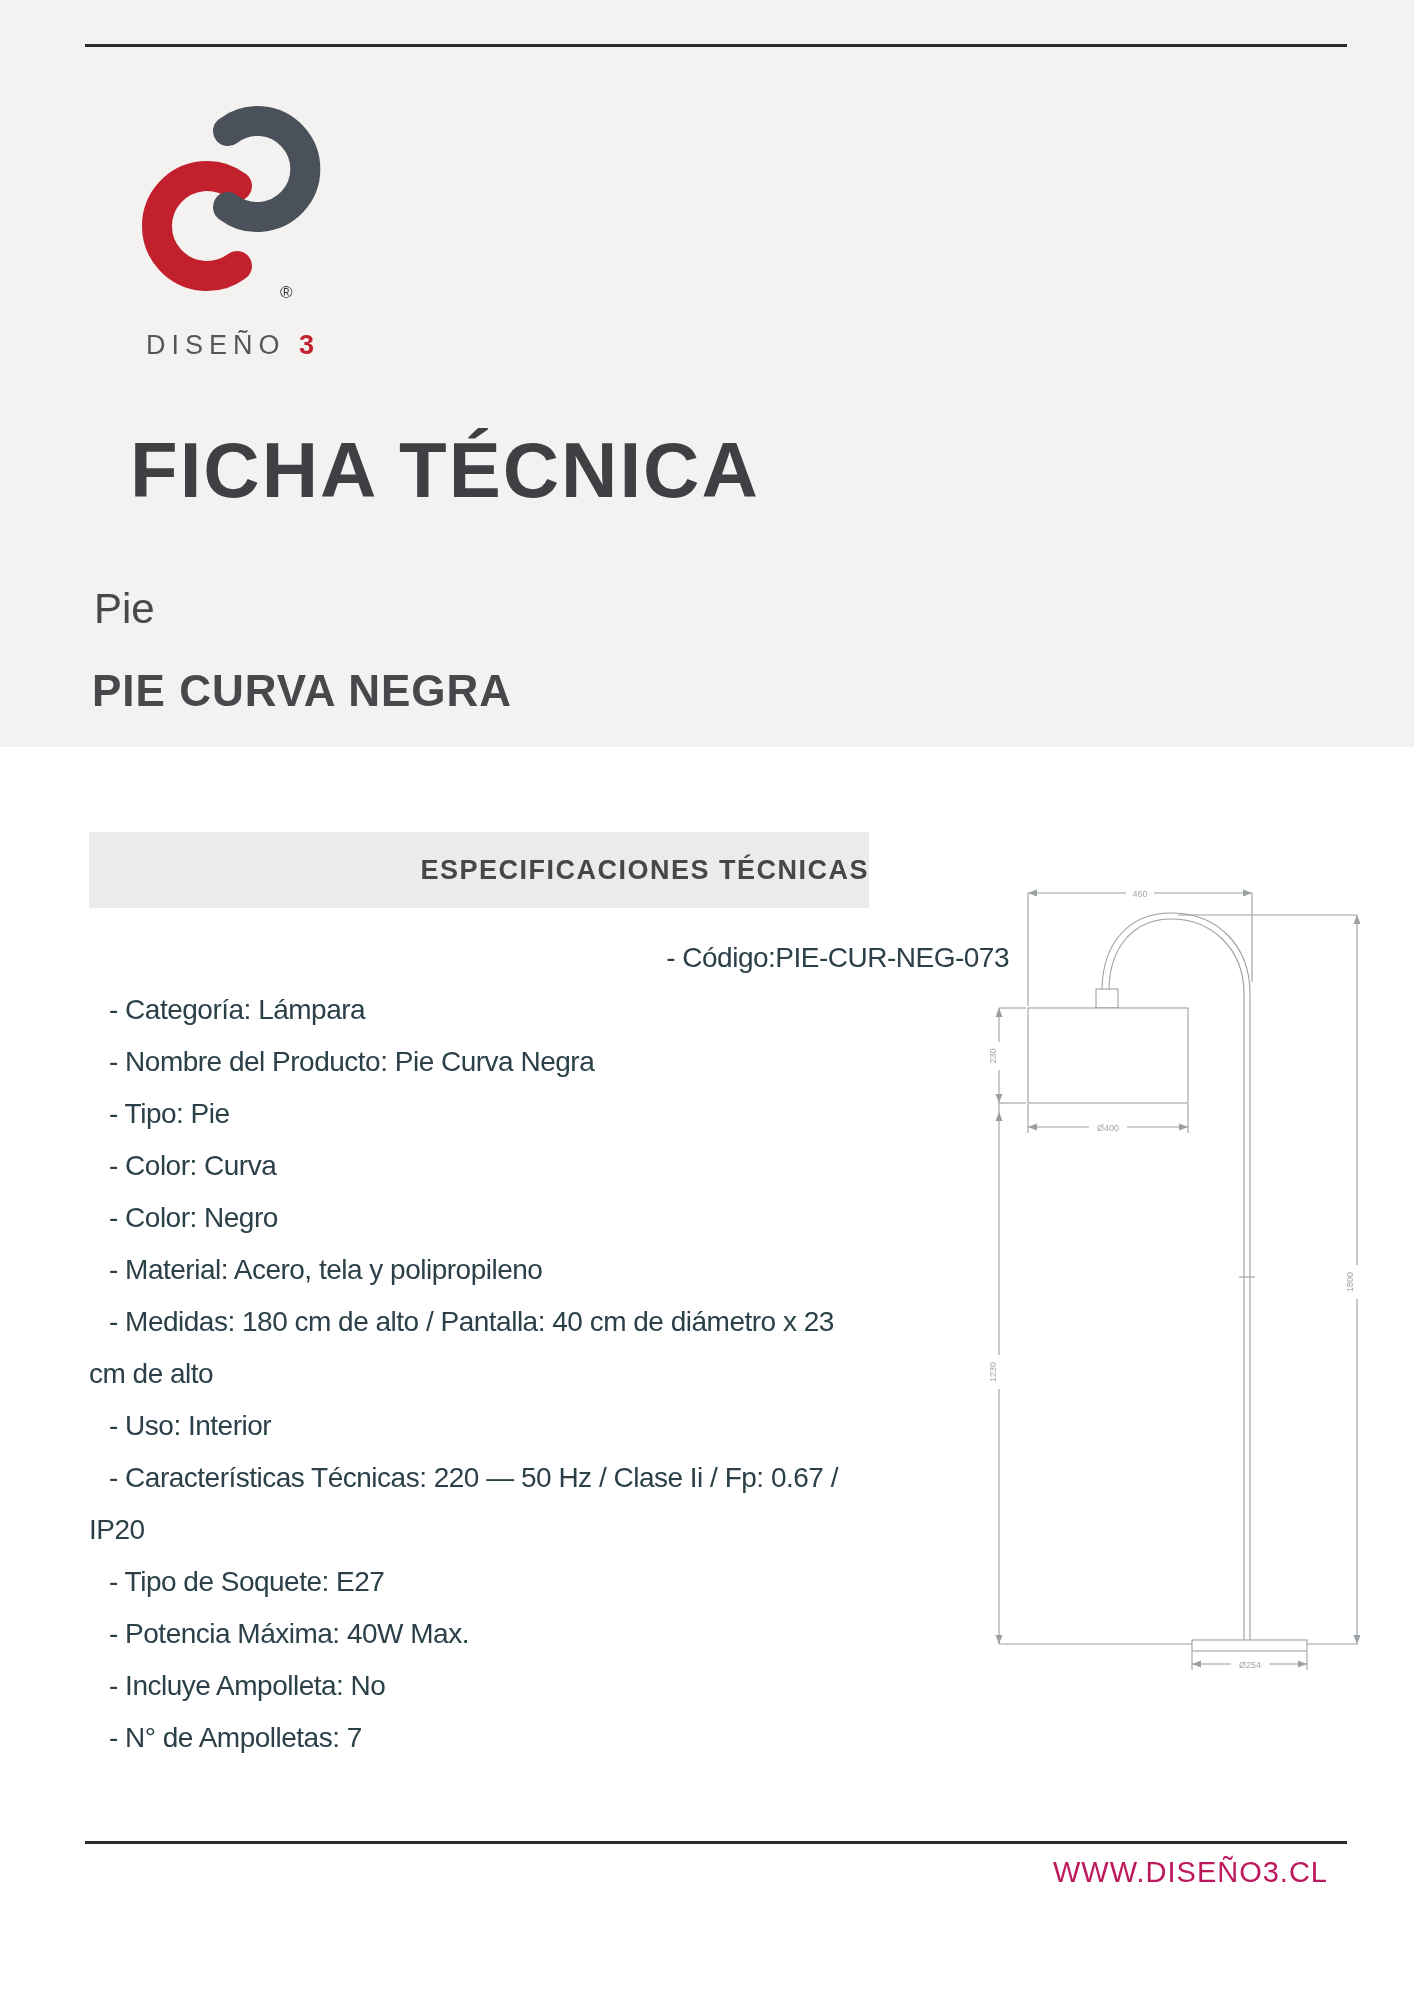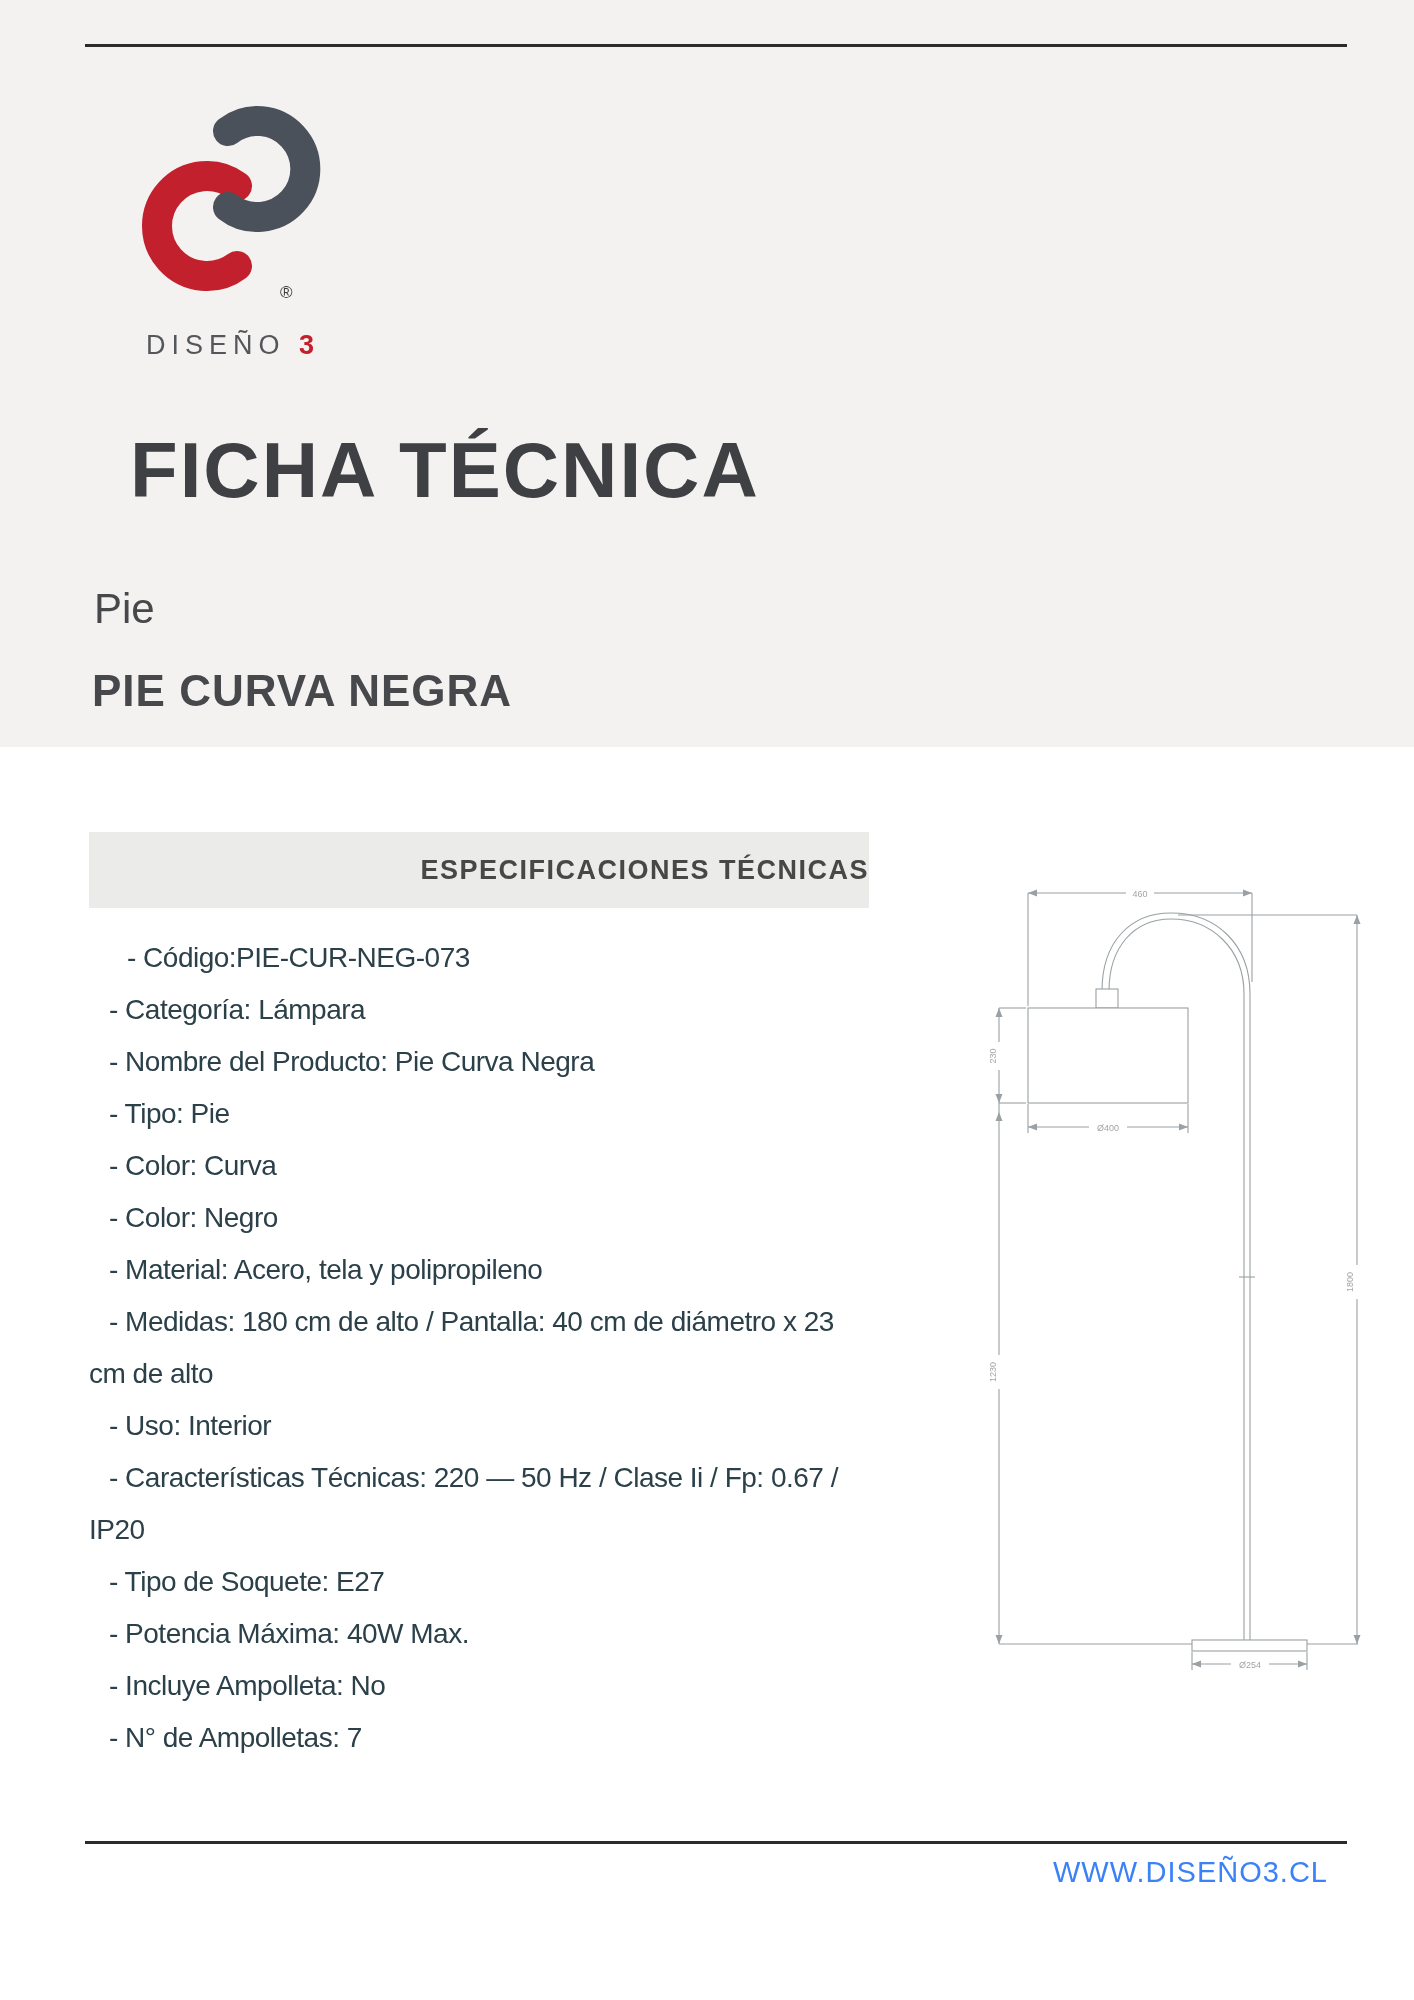--- a/index.html
+++ b/index.html
@@ -61,30 +61,30 @@
     color:#474747;white-space:nowrap;text-align:right;
   }
   .spec-list{
     position:absolute;left:89px;top:932px;width:920px;
     color:var(--text_dark,#2b4049);
   }
   .spec-line{
     font-size:28px;line-height:52px;letter-spacing:-0.5px;
     white-space:nowrap;padding-left:20px;
   }
-  .spec-line.indent{padding-left:38px;}
+  .spec-line.indent{padding-left:38px;text-align:right;}
   .spec-line.cont{padding-left:0;}
   .drawing-svg{position:absolute;left:950px;top:860px;}
   .drawing-svg text{
     font-family:"Liberation Sans", sans-serif;
     font-size:9px;fill:var(--label_gray,#a3a5a3);
   }
   .footer-site{
     position:absolute;right:86px;top:1856px;
-    font-size:29px;letter-spacing:1px;color:#3b82f6;white-space:nowrap;
+    font-size:29px;letter-spacing:1px;color:#be185d;white-space:nowrap;
   }
 </style>
 </head>
 <body>
 
 <div class="page">
 
   <div class="top-section"></div>
 
   <div class="rule top"></div>

